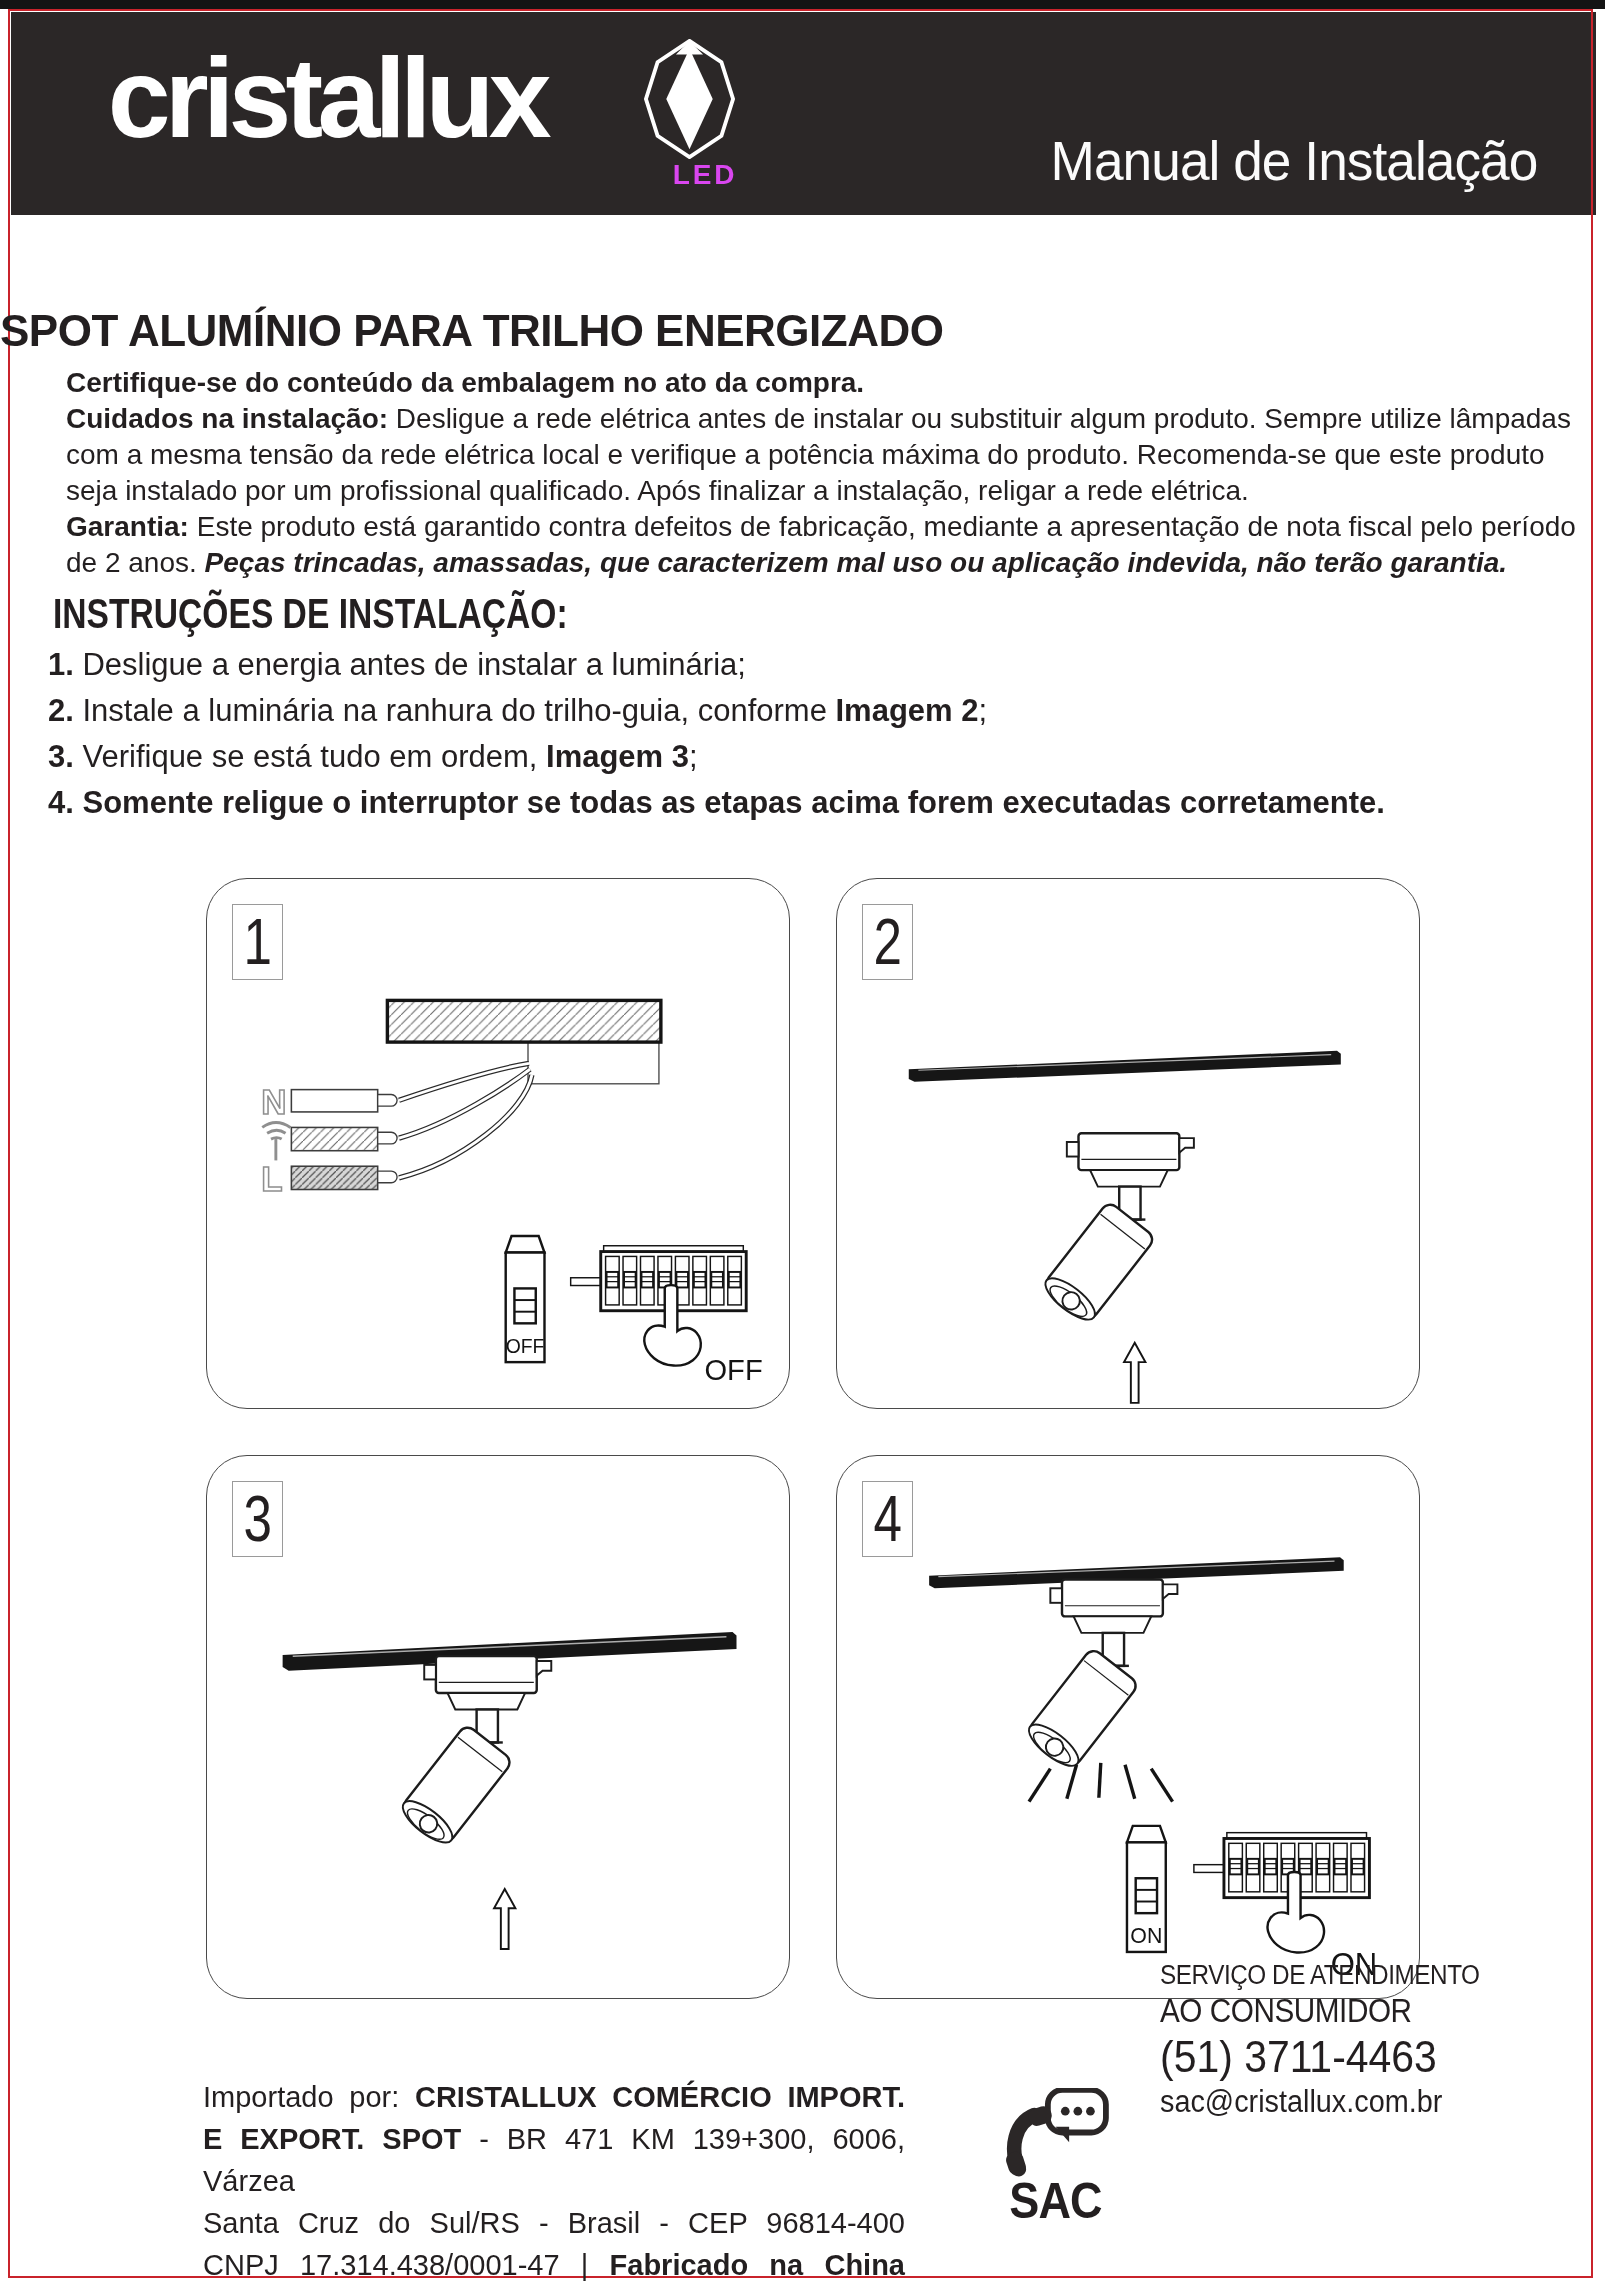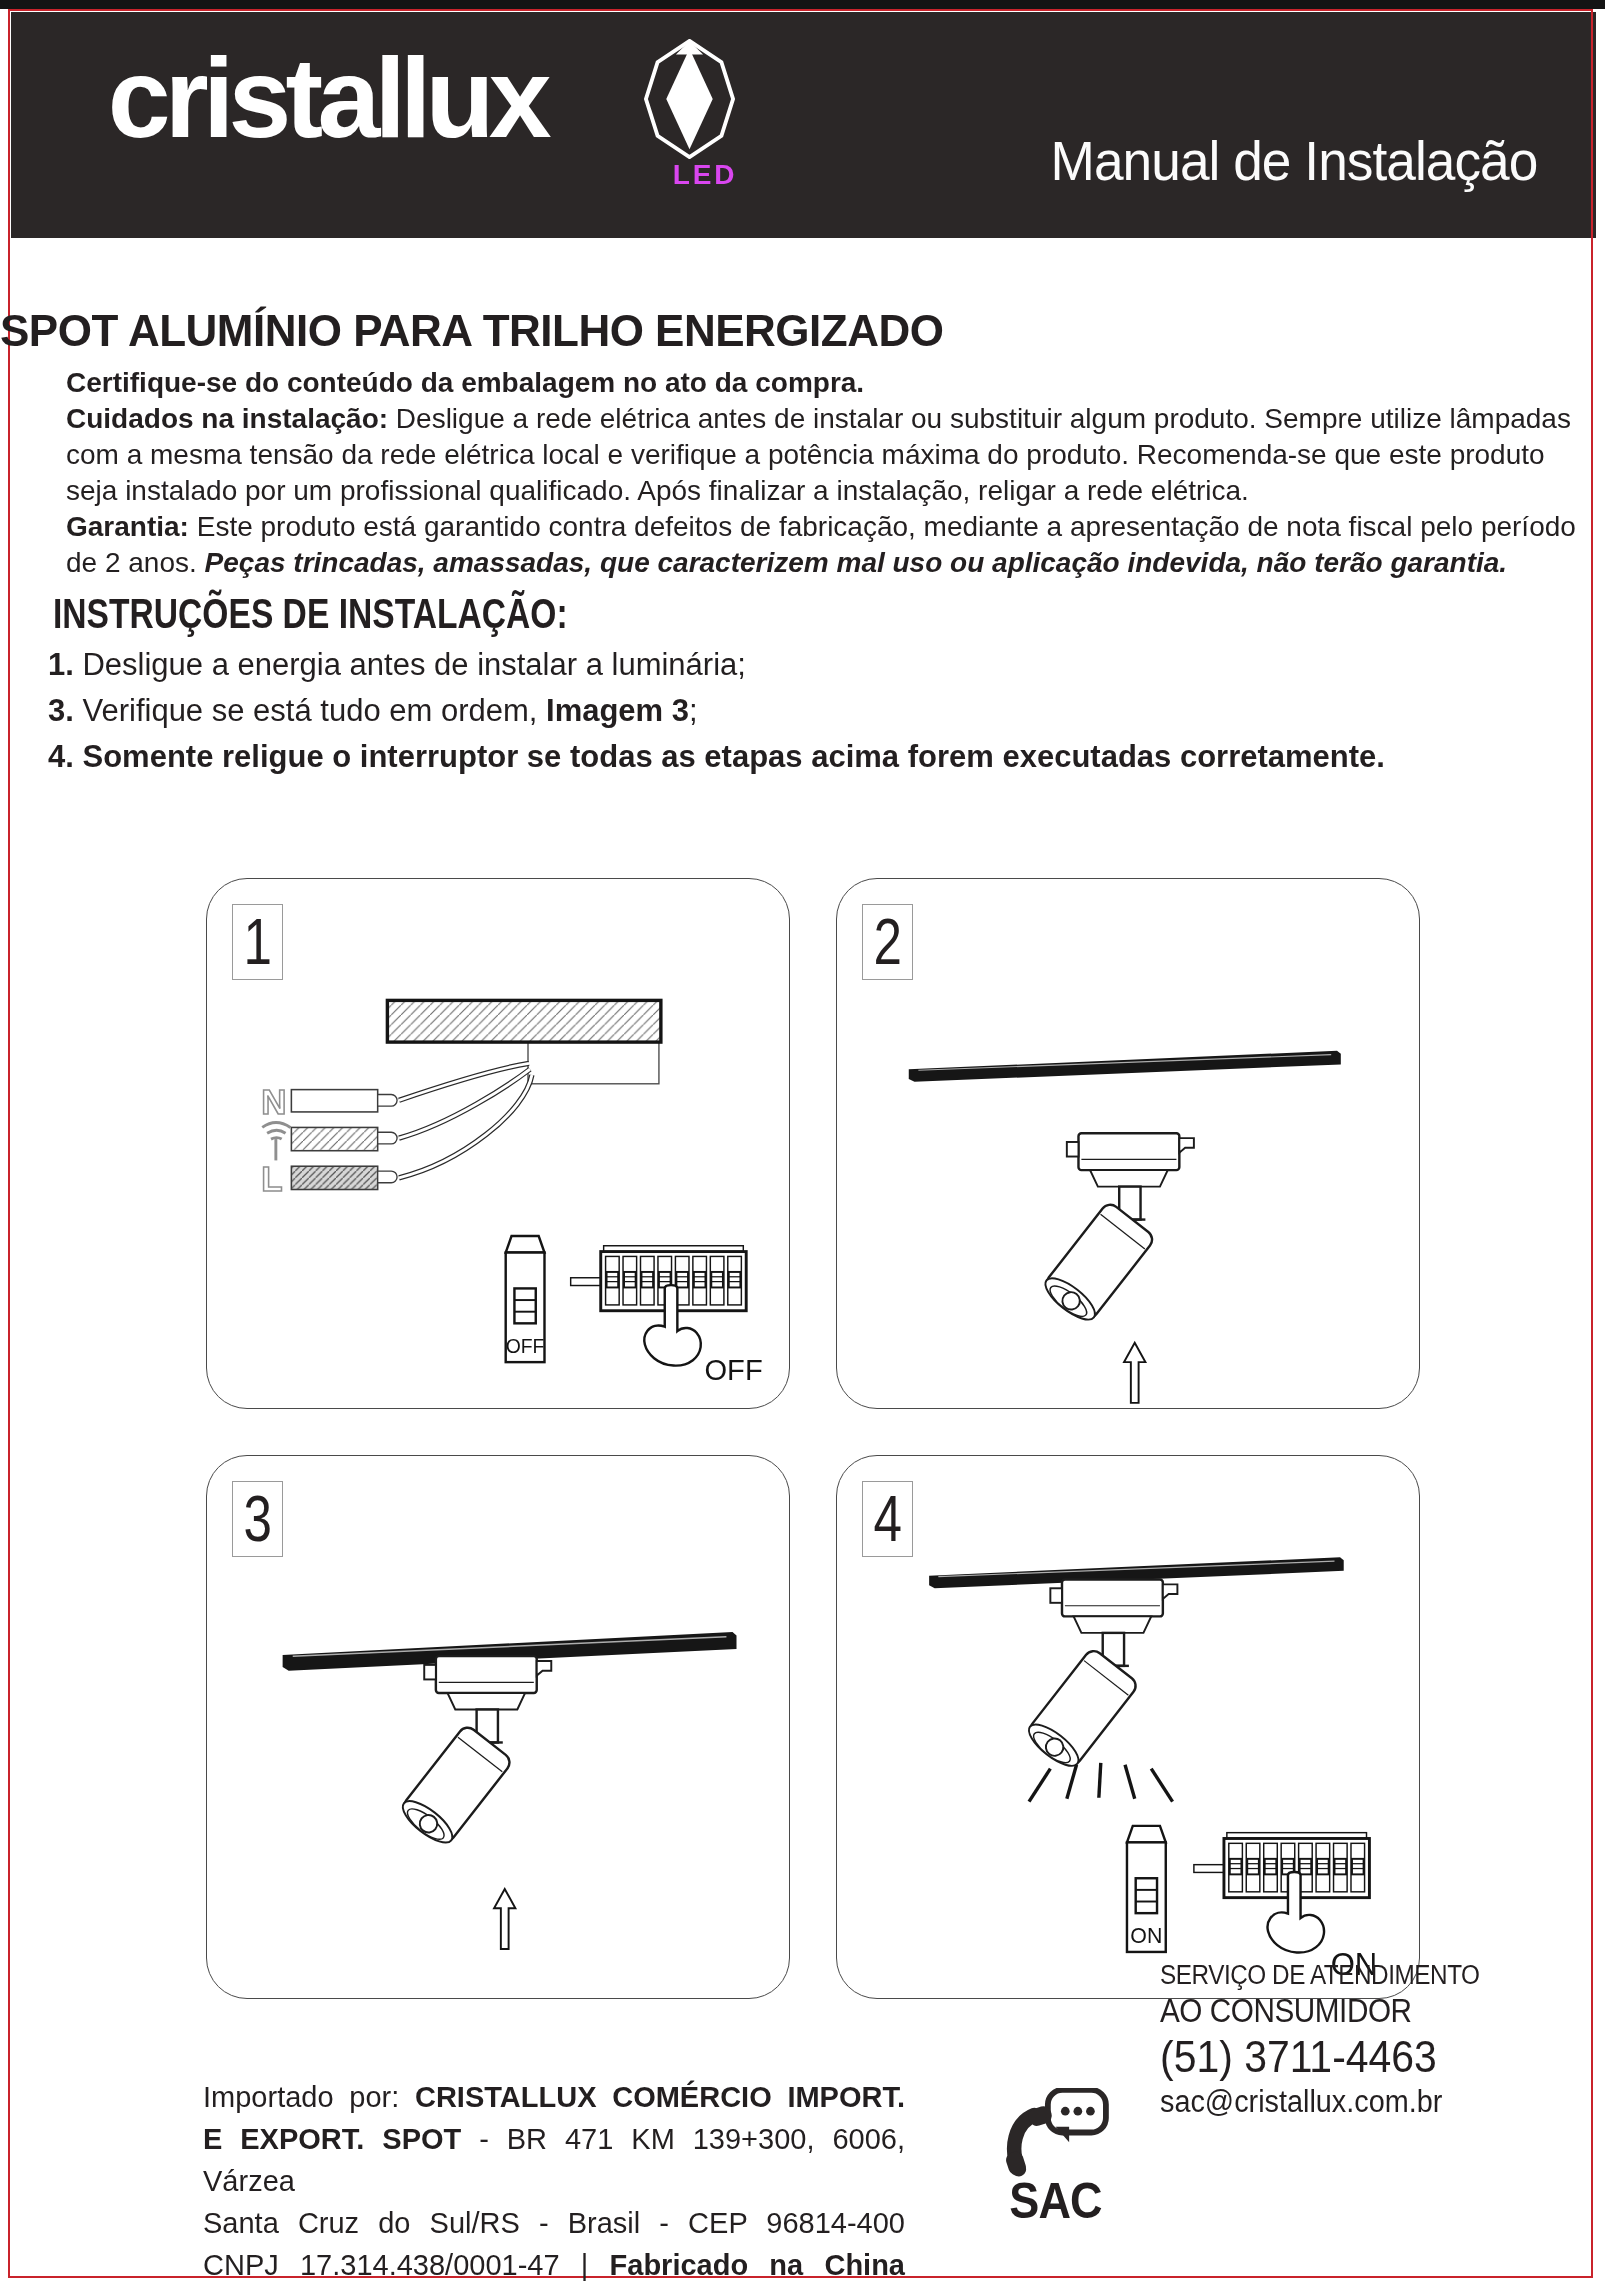--- a/index.html
+++ b/index.html
@@ -2,21 +2,21 @@
 <html><head>
 <meta charset="utf-8">
 <style>
   html,body{margin:0;padding:0;background:#888;}
   .page{position:relative;width:1606px;height:2292px;background:#fff;
         font-family:"Liberation Sans",sans-serif;color:#231f20;overflow:hidden;}
   .top-strip{position:absolute;left:0;top:0;width:1606px;height:8.7px;background:#141414;}
   .red-frame{position:absolute;left:7.8px;top:8.7px;width:1585px;height:2269px;
              border:2.9px solid #c9232b;box-sizing:border-box;pointer-events:none;}
   
-  .header{position:absolute;left:10.7px;top:11.6px;width:1585px;height:226px;background:#2b2727;text-align:center;}
+  .header{position:absolute;left:10.7px;top:11.6px;width:1585px;height:203px;background:#2b2727;text-align:center;}
   .logo-text{position:absolute;left:97px;top:21.3px;font-size:113px;font-weight:bold;
              color:#fff;letter-spacing:-5.8px;}
   .logo-diamond{position:absolute;left:633px;top:27px;}
   .logo-led{position:absolute;left:662px;top:147px;font-size:28px;font-weight:bold;
             color:#d946ef;letter-spacing:2.9px;}
   .manual-title{position:absolute;right:58px;top:116px;font-size:56px;font-weight:400;
                 color:#fbfbfb;letter-spacing:-1px;transform:scaleX(.95);transform-origin:right;}
   
   .doc-title{position:absolute;left:0;top:277px;width:1606px;text-align:left;
              font-size:44px;font-weight:bold;letter-spacing:-0.5px;}
@@ -169,20 +169,21 @@
   <div class="intro">
     <div class="b">Certifique-se do conteúdo da embalagem no ato da compra.</div>
     <div><span class="b">Cuidados na instalação:</span><span> Desligue a rede elétrica antes de instalar ou substituir algum produto. Sempre utilize lâmpadas com a mesma tensão da rede elétrica local e verifique a potência máxima do produto. Recomenda-se que este produto seja instalado por um profissional qualificado. Após finalizar a instalação, religar a rede elétrica.</span></div>
     <div><span class="b">Garantia:</span><span> Este produto está garantido contra defeitos de fabricação, mediante a apresentação de nota fiscal pelo período de 2 anos. </span><span class="bi">Peças trincadas, amassadas, que caracterizem mal uso ou aplicação indevida, não terão garantia.</span></div>
   </div>
 
   <div class="inst-heading">INSTRUÇÕES DE INSTALAÇÃO:</div>
 
   <div class="inst-list">
     <div class="li"><span class="b">1.</span><span> Desligue a energia antes de instalar a luminária;</span><span class="b"></span><span></span></div>
+    <div class="li"><span class="b">2.</span><span> Instale a luminária na ranhura do trilho-guia, conforme </span><span class="b">Imagem 2</span><span>;</span></div>
     <div class="li"><span class="b">3.</span><span> Verifique se está tudo em ordem, </span><span class="b">Imagem 3</span><span>;</span></div>
     <div class="li"><span class="b">4.</span><span> </span><span class="b">Somente religue o interruptor se todas as etapas acima forem executadas corretamente.</span><span></span></div>
   </div>
 
   <div class="fig" style="left:206px;top:878px;width:582px;height:529px;">
     <svg class="art" width="578" height="525" viewBox="0 0 596 541">
       <rect x="331" y="168" width="135" height="43" fill="#fff" stroke="#4a4a4a" stroke-width="1.4"></rect>
       <rect x="186" y="125" width="282" height="43" fill="url(#ceilHatch)" stroke="#141414" stroke-width="3.5"></rect>
       <g>
         <path d="M198,228 C245,212 300,195 332,190" fill="none" stroke="#2a2a2a" stroke-width="5.5"></path>

